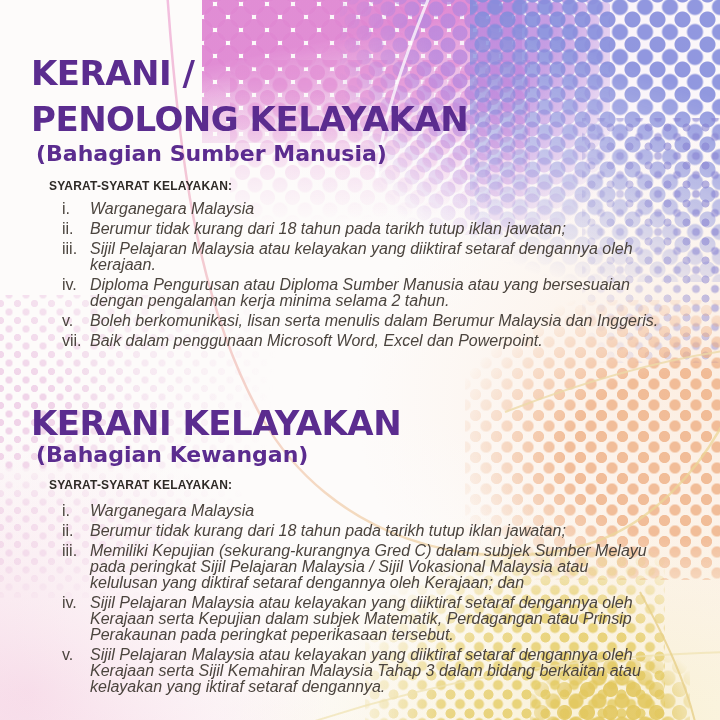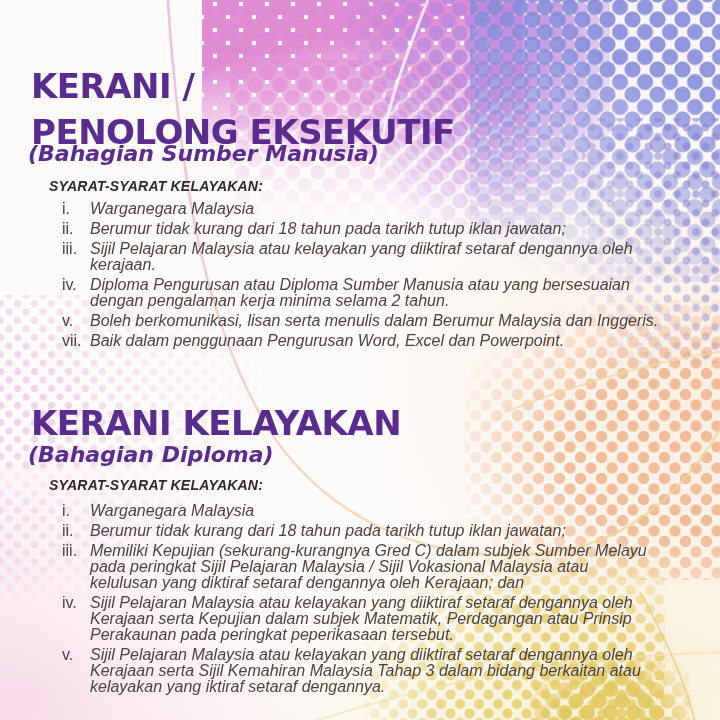--- a/index.html
+++ b/index.html
@@ -118,38 +118,38 @@
   .curves{position:absolute;inset:0;pointer-events:none;}
 
   
   .content{position:absolute;inset:0;}
   .job-title{
     position:absolute;left:31px;
     font-family:"DejaVu Sans",sans-serif;font-weight:bold;
     font-size:34px;line-height:46px;letter-spacing:-0.5px;color:#5b2c8f;
   }
   .job-subtitle{
-    position:absolute;left:28px;
-    font-family:"DejaVu Sans",sans-serif;font-weight:bold;font-style:italic;
+    position:absolute;left:36px;
+    font-family:"DejaVu Sans",sans-serif;font-weight:bold;
     font-size:22px;line-height:26px;color:#5b2c8f;
   }
   .req-heading{
     position:absolute;left:49px;
     font-family:"Liberation Sans",sans-serif;font-weight:bold;
-    font-size:14px;line-height:22px;letter-spacing:0.2px;color:#2e2a26;font-style:italic;
+    font-size:12px;line-height:22px;letter-spacing:0.2px;color:#2e2a26;
   }
   .req-list{
     position:absolute;left:62px;margin:0;padding:0;list-style:none;width:602px;
     font-size:16px;line-height:16px;color:#4b443e;letter-spacing:0px;
   }
   .req-list li{display:flex;margin:0 0 4px 0;}
   .req-list .num{flex:0 0 28px;}
   .req-list .txt{flex:0 0 570px;max-width:570px;font-style:italic;}
 
-  .s1-title{top:63px;}
+  .s1-title{top:50px;}
   .s1-subtitle{top:141px;}
   .s1-heading{top:175px;}
   .s1-list{top:201px;}
   .s2-title{top:400px;}
   .s2-subtitle{top:442px;}
   .s2-heading{top:474px;}
   .s2-list{top:503px;}
 </style>
 </head>
 <body>
@@ -181,21 +181,21 @@
     <path d="M505,412 C580,383 660,360 730,350" stroke="#ecd9a8" stroke-width="2" fill="none" opacity="0.8"></path>
     <path d="M300,726 C460,672 600,655 726,652" stroke="#f0e3b0" stroke-width="2" fill="none" opacity="0.7"></path>
     <path d="M640,592 C666,640 686,682 696,726" stroke="#e7d089" stroke-width="2" fill="none" opacity="0.8"></path>
     <path d="M432,-10 C399,70 380,130 377,178" stroke="#ffffff" stroke-width="3" fill="none" opacity="0.75"></path>
   </svg>
 
   <div class="content">
 
     <div class="job-title s1-title">
       <div>KERANI /</div>
-      <div>PENOLONG EKSEKUTIF</div>
+      <div>PENOLONG KELAYAKAN</div>
     </div>
     <div class="job-subtitle s1-subtitle">(Bahagian Sumber Manusia)</div>
     <div class="req-heading s1-heading">SYARAT-SYARAT KELAYAKAN:</div>
     <ol class="req-list s1-list">
         <li>
           <span class="num">i.</span>
           <span class="txt">Warganegara Malaysia</span>
         </li>
         <li>
           <span class="num">ii.</span>
@@ -208,28 +208,28 @@
         <li>
           <span class="num">iv.</span>
           <span class="txt">Diploma Pengurusan atau Diploma Sumber Manusia atau yang bersesuaian dengan pengalaman kerja minima selama 2 tahun.</span>
         </li>
         <li>
           <span class="num">v.</span>
           <span class="txt">Boleh berkomunikasi, lisan serta menulis dalam Berumur Malaysia dan Inggeris.</span>
         </li>
         <li>
           <span class="num">vii.</span>
-          <span class="txt">Baik dalam penggunaan Pengurusan Word, Excel dan Powerpoint.</span>
+          <span class="txt">Baik dalam penggunaan Microsoft Word, Excel dan Powerpoint.</span>
         </li>
       </ol>
 
     <div class="job-title s2-title">
       <div>KERANI KELAYAKAN</div>
     </div>
-    <div class="job-subtitle s2-subtitle">(Bahagian Diploma)</div>
+    <div class="job-subtitle s2-subtitle">(Bahagian Kewangan)</div>
     <div class="req-heading s2-heading">SYARAT-SYARAT KELAYAKAN:</div>
     <ol class="req-list s2-list">
         <li>
           <span class="num">i.</span>
           <span class="txt">Warganegara Malaysia</span>
         </li>
         <li>
           <span class="num">ii.</span>
           <span class="txt">Berumur tidak kurang dari 18 tahun pada tarikh tutup iklan jawatan;</span>
         </li>

